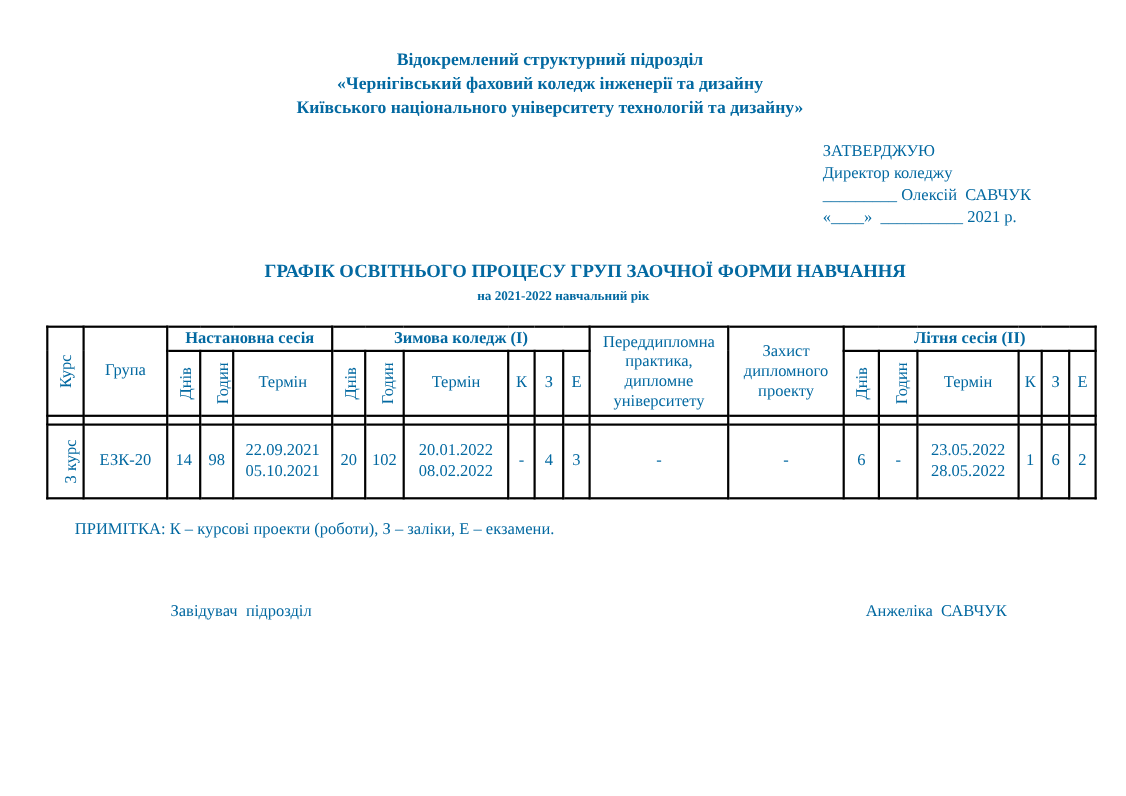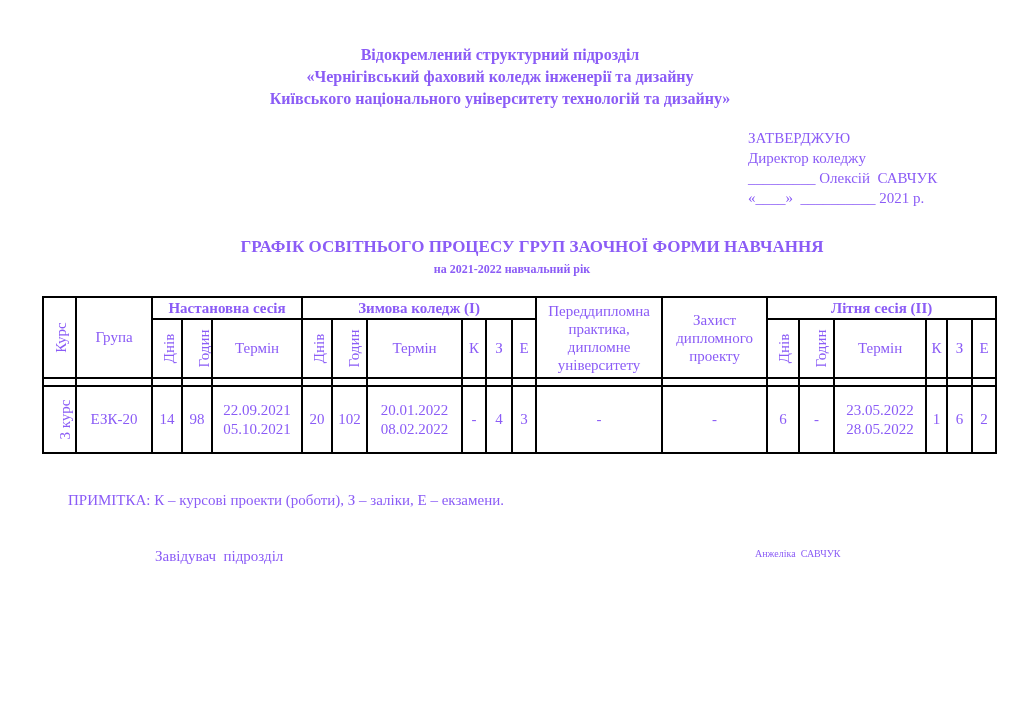--- a/index.html
+++ b/index.html
@@ -1,18 +1,18 @@
 <!DOCTYPE html>
 <html><head>
 <meta charset="utf-8">
 <style>
   html,body { margin:0; padding:0; background:#fff; }
   .page {
     position:relative; width:1024px; height:724px; background:#ffffff;
-    font-family:"Liberation Serif","DejaVu Serif",serif; color:#8b5cf6;
+    font-family:"Liberation Serif","DejaVu Serif",serif; color:#0369a1;
     overflow:hidden;
   }
   
   .org { position:absolute; top:44px; left:0; width:1000px; text-align:center;
          font-weight:bold; font-size:16px; line-height:22px; }
   
   .approval { position:absolute; top:128px; left:748px; font-size:15px;
               line-height:20px; }
   .approval div { white-space:pre; }
   
@@ -29,23 +29,23 @@
   tr.h2 { height:59px; }
   tr.sp { height:8px; }
   tr.dr { height:67px; }
   td.sess { font-weight:bold; font-size:15px; }
   td.bold { font-weight:normal; }
   td.sub  { font-size:14px; }
   td.vert span { display:inline-block; transform:rotate(-90deg); white-space:nowrap; }
   td.wrapcell { font-size:15px; line-height:18px; padding:0 6px; }
   td.term { white-space:pre-line; font-size:15px; line-height:19px; }
   
-  .note { position:absolute; top:492px; left:68px; font-size:15px; white-space:pre; }
+  .note { position:absolute; top:473px; left:68px; font-size:15px; white-space:pre; }
   .sig-title { position:absolute; top:548px; left:155px; font-size:15px; white-space:pre; }
-  .sig-name  { position:absolute; top:548px; left:755px; font-size:10px; white-space:pre; }
+  .sig-name  { position:absolute; top:548px; left:787px; font-size:15px; white-space:pre; }
 </style>
 </head>
 <body>
 
 <div class="page">
 
   <div class="org">
     <div>Відокремлений структурний підрозділ</div>
     <div>«Чернігівський фаховий коледж інженерії та дизайну</div>
     <div>Київського національного університету технологій та дизайну»</div>

